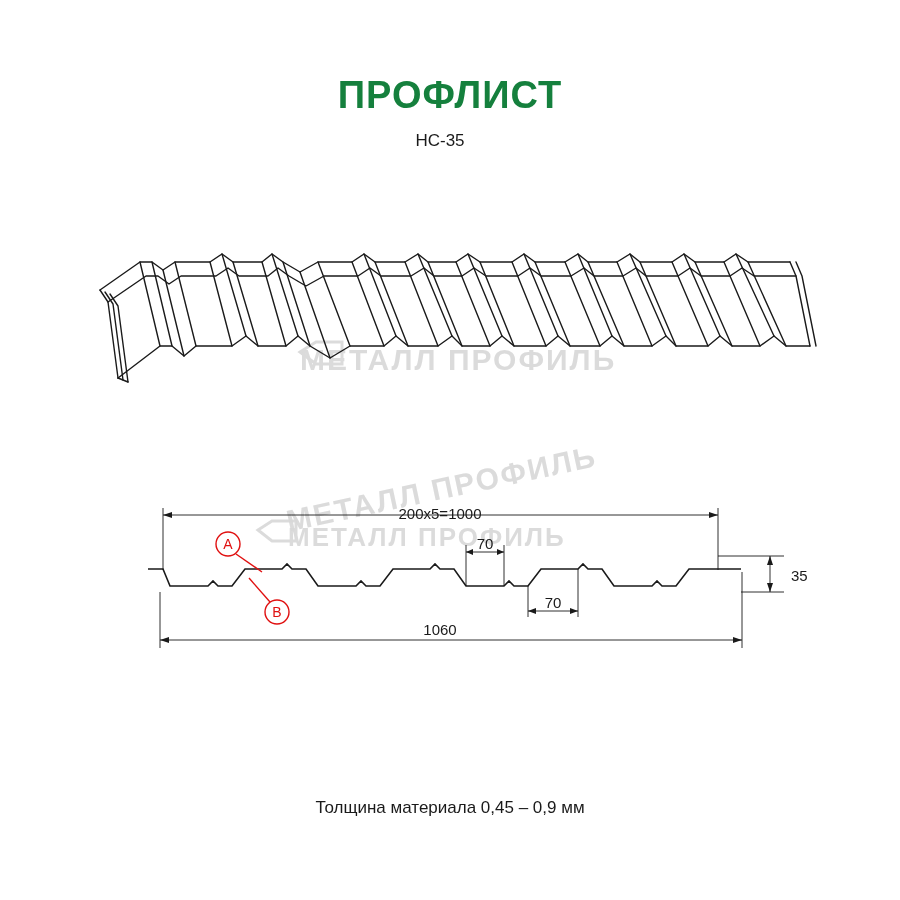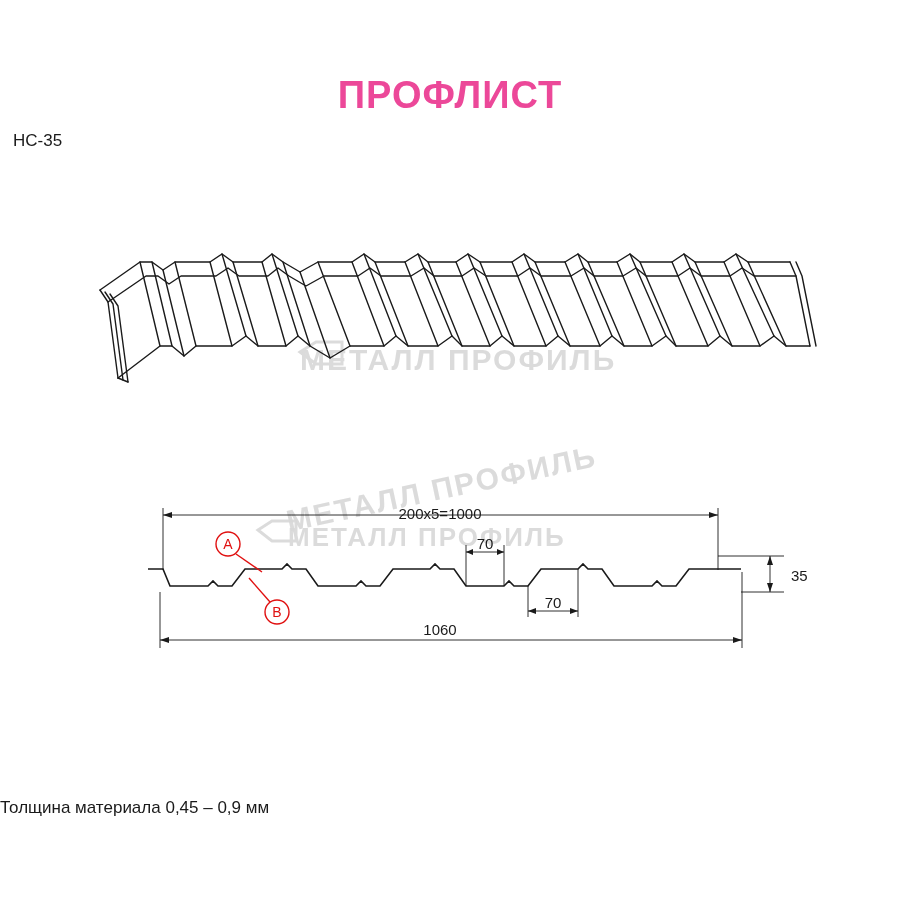--- a/index.html
+++ b/index.html
@@ -21,37 +21,37 @@
   }
   .title {
     position: absolute;
     top: 74px;
     left: 0;
     width: 900px;
     text-align: center;
     font-size: 38px;
     font-weight: bold;
     letter-spacing: 1px;
-    color: #ec4899;
+    color: #15803d;
   }
   .subtitle {
     position: absolute;
     top: 131px;
     left: 0;
     width: 880px;
-    text-align: left;
+    text-align: center;
     font-size: 17px;
     color: #1a1a1a;
-    margin-left: 13px;
   }
   .footer {
     position: absolute;
     top: 798px;
     left: 0;
     width: 900px;
+    text-align: center;
     font-size: 17px;
     color: #1a1a1a;
   }
   .art {
     position: absolute;
     top: 0;
     left: 0;
     text-decoration: underline;
   }
   svg { display: block; }

